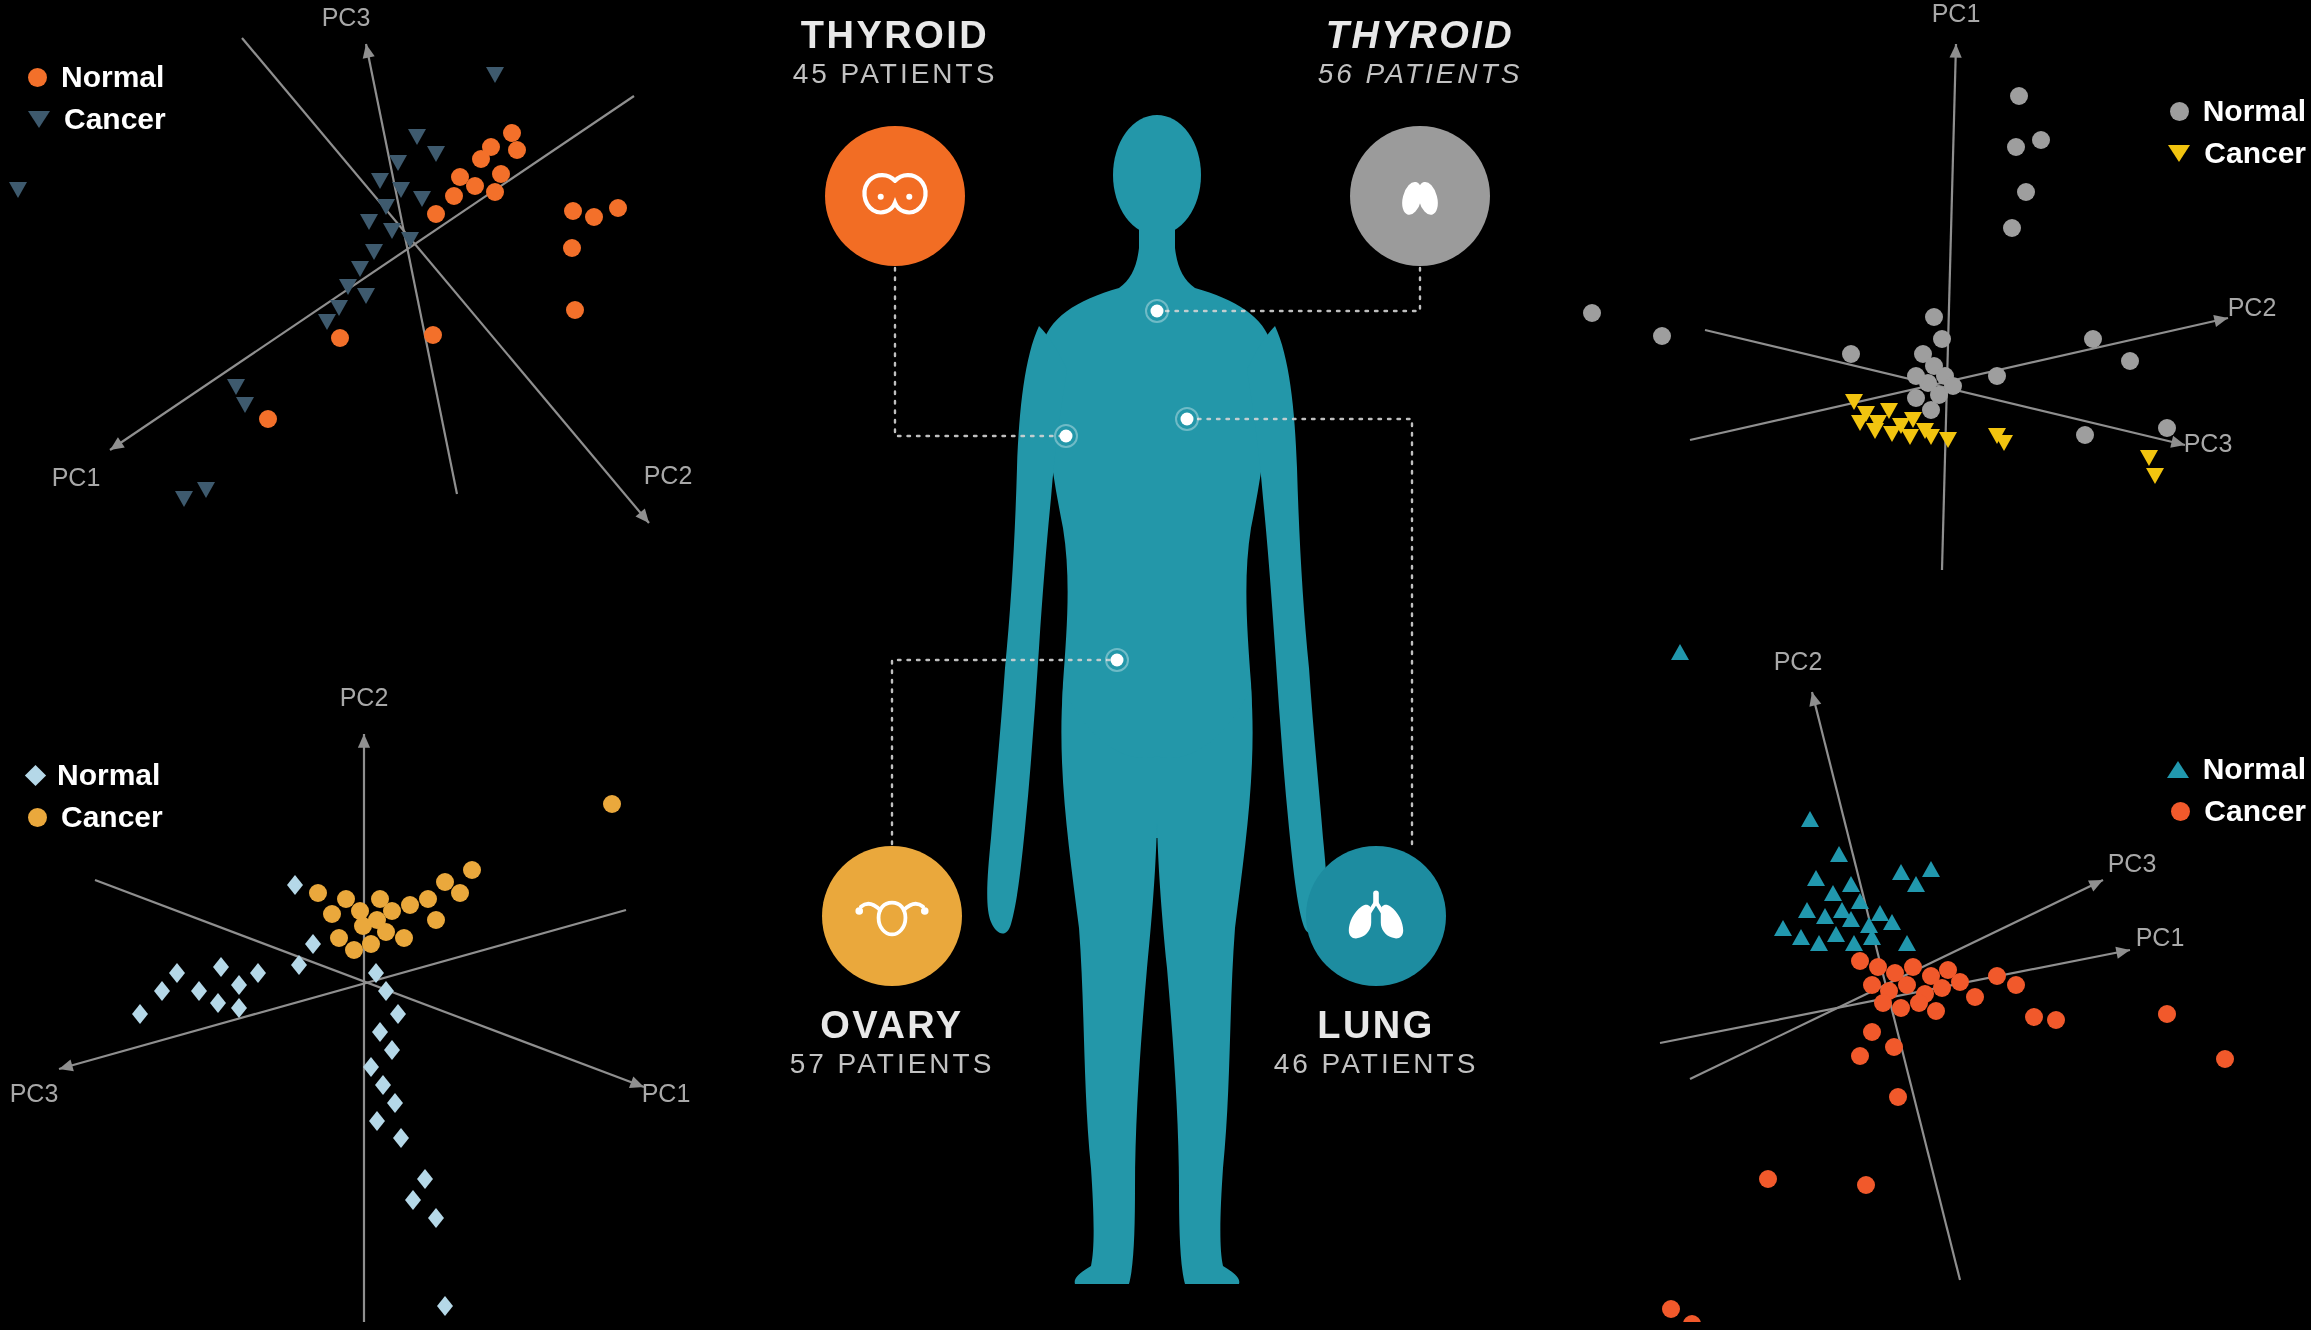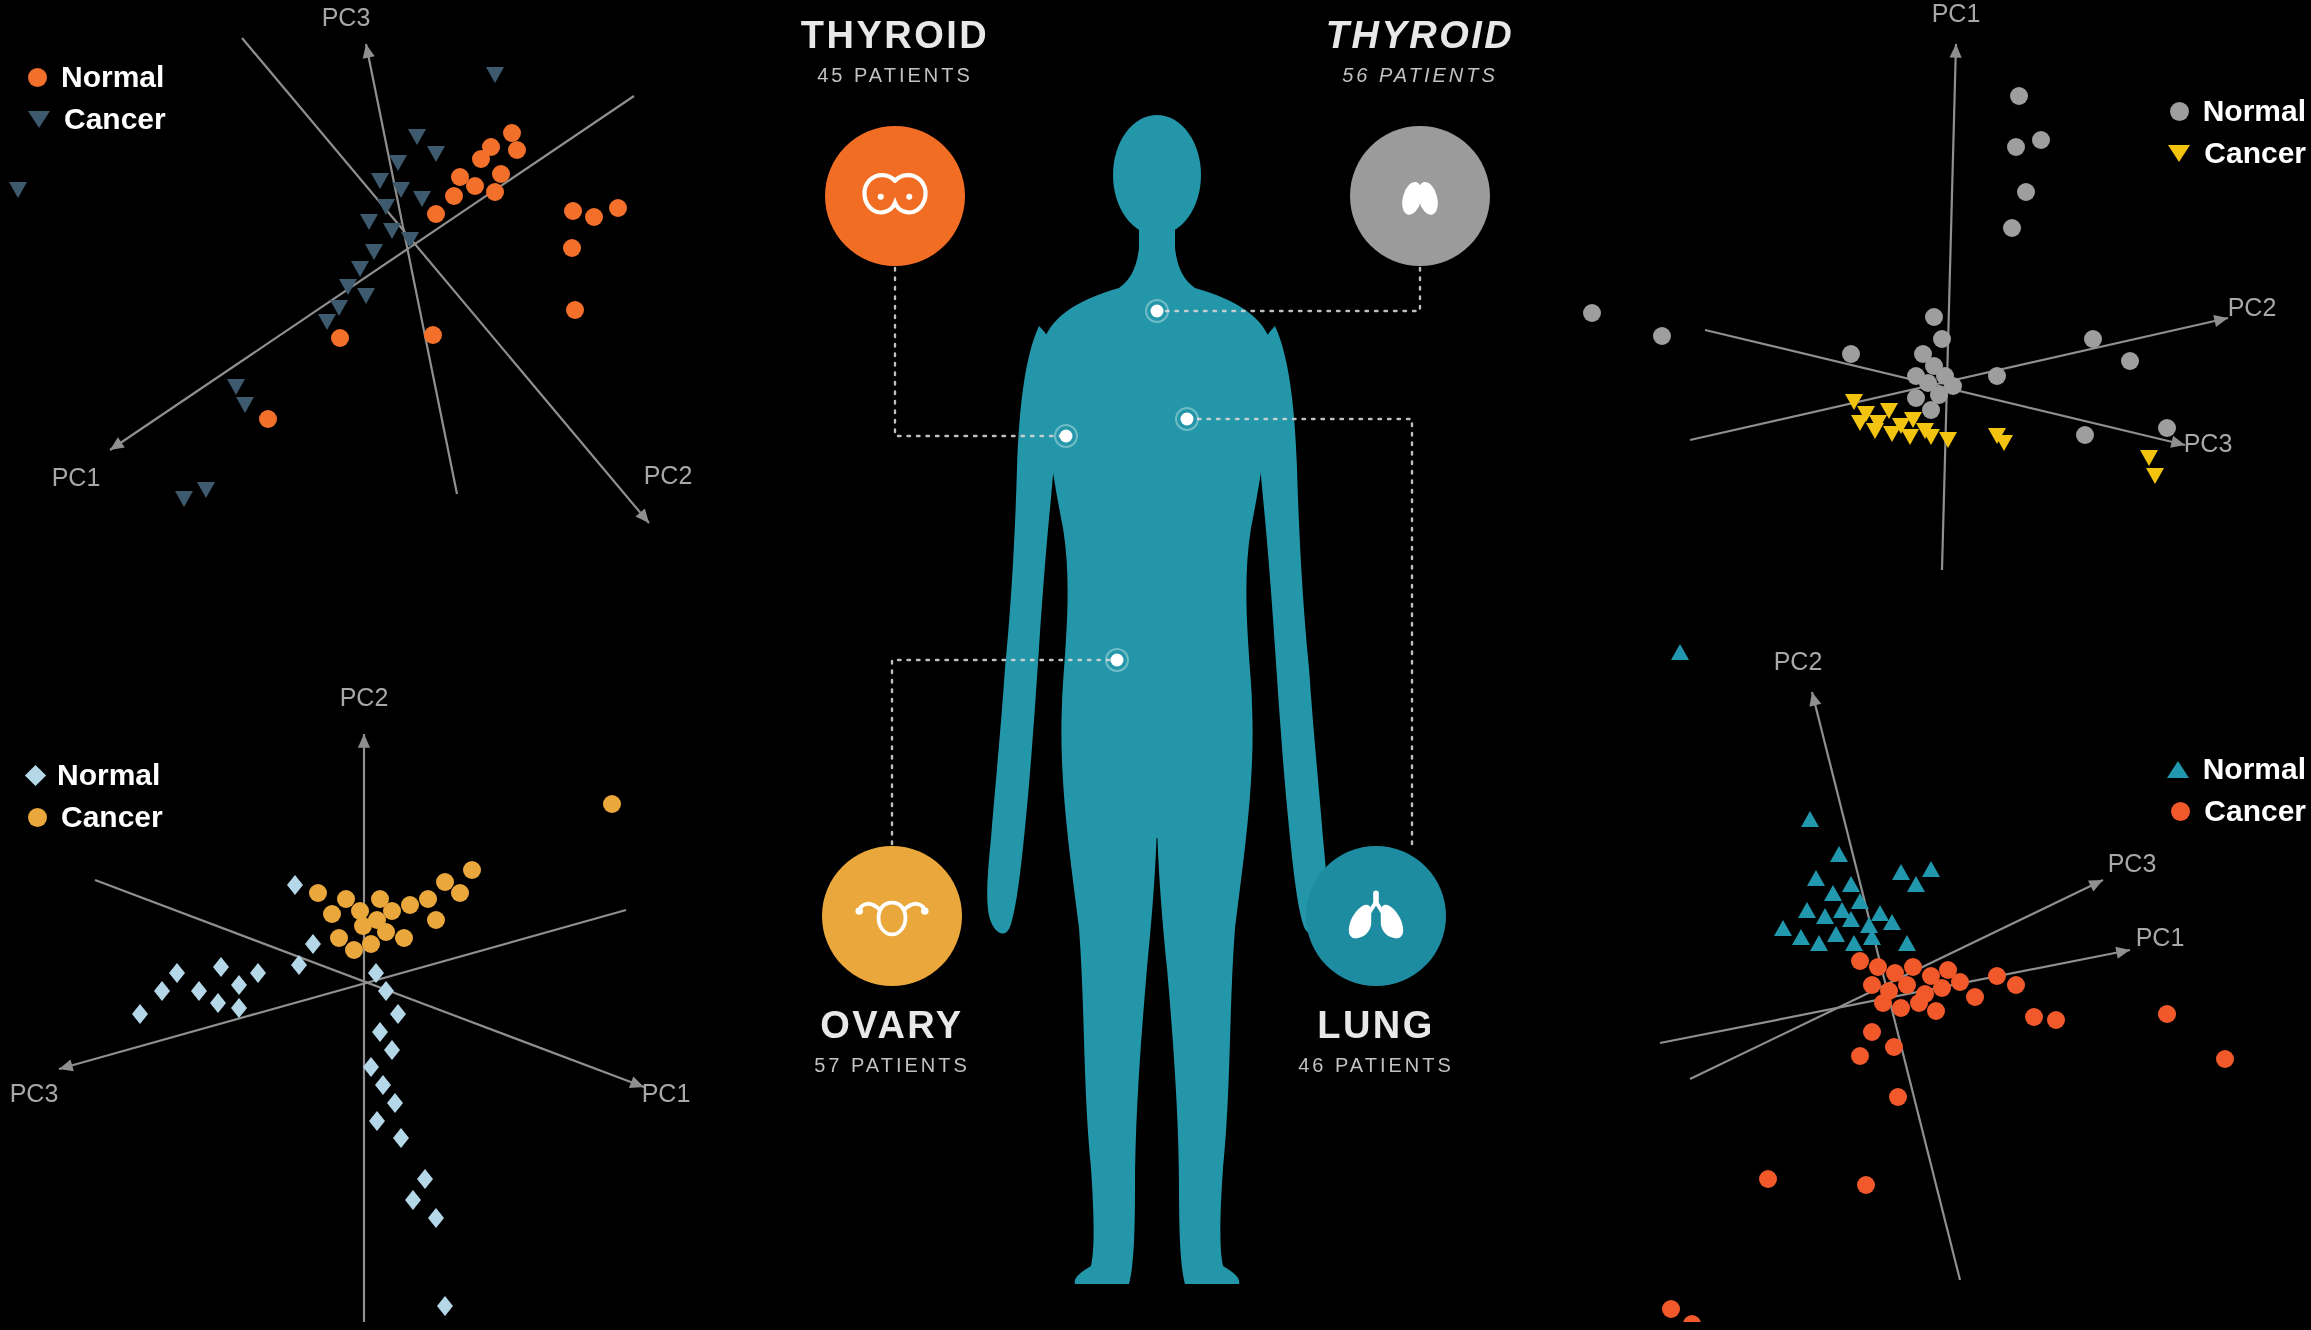--- a/index.html
+++ b/index.html
@@ -8,21 +8,21 @@
   .plot{position:absolute;}
   .plot svg{position:absolute;left:0;top:0;}
   .legend{position:absolute;display:flex;flex-direction:column;gap:8px;z-index:5;}
   .legend-right{align-items:flex-end;}
   .legend-row{display:flex;align-items:center;gap:14px;font-size:30px;font-weight:700;
               color:var(--legendText,#fff);white-space:nowrap;}
   .lm{display:inline-block;flex:0 0 auto;}
   .organ{position:absolute;width:280px;z-index:6;}
   .organ-label{position:absolute;left:0;width:100%;text-align:center;}
   .organ-title{font-size:38px;font-weight:700;letter-spacing:2.5px;color:var(--title,#e8e8e8);}
-  .organ-sub{font-size:20px;letter-spacing:3px;color:var(--subtitle,#c2c2c2);margin-top:7px;}
+  .organ-sub{font-size:28px;letter-spacing:3px;color:var(--subtitle,#c2c2c2);margin-top:1px;}
   .organ-circle{position:absolute;left:70px;width:140px;height:140px;border-radius:50%;
                 display:flex;align-items:center;justify-content:center;}
   .body-wrap{position:absolute;left:975px;top:108px;z-index:2;}
   .body-svg *{fill:var(--body,#2397a9);}
   .overlay{position:absolute;left:850px;top:250px;z-index:4;pointer-events:none;}
 </style>
 </head>
 <body>
 
 <div class="stage">

